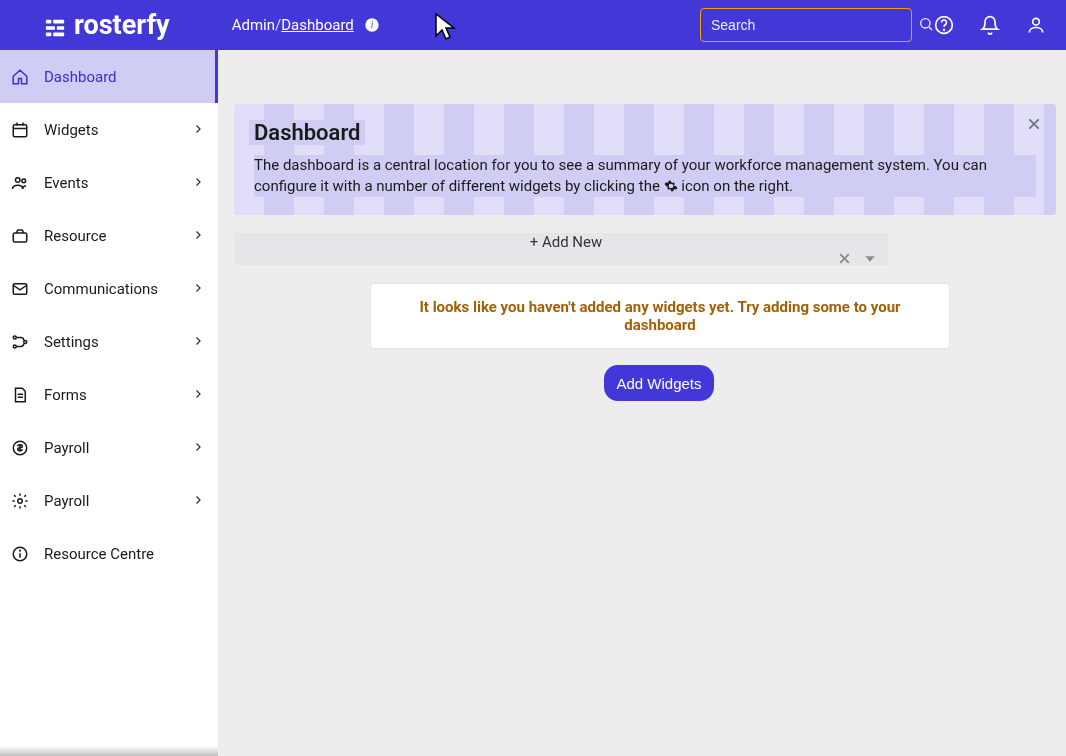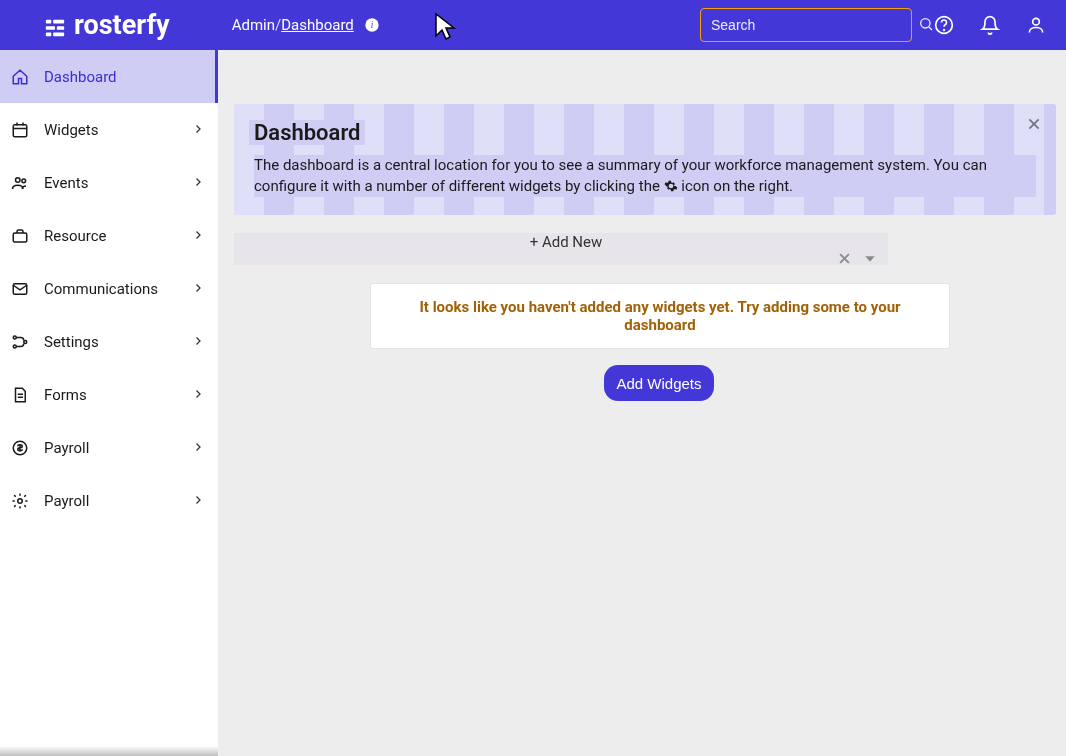--- a/index.html
+++ b/index.html
@@ -416,20 +416,30 @@
             <circle cx="12" cy="12" r="3"></circle>
             <path d="M12 2v3M12 19v3M4.2 4.2l2.1 2.1M17.7 17.7l2.1 2.1M2 12h3M19 12h3M4.2 19.8l2.1-2.1M17.7 6.3l2.1-2.1"></path>
           </svg>
       </span>
       <span>Payroll</span>
       <span class="chev"><svg width="12" height="12" viewBox="0 0 24 24" fill="none" stroke-width="2.5">
             <path d="M9 5l7 7-7 7"></path>
           </svg></span>
     </div>
 
+    <div class="nav-item">
+      <span class="nav-icon">
+        <svg width="18" height="18" viewBox="0 0 24 24" fill="none" stroke-width="2">
+            <circle cx="12" cy="12" r="9"></circle>
+            <line x1="12" y1="11" x2="12" y2="17"></line>
+            <circle cx="12" cy="7.5" r="0.5" fill="currentColor"></circle>
+          </svg>
+      </span>
+      <span>Resource Centre</span>
+    </div>
 
   </div>
 
   <div class="main">
 
     <div class="info-banner">
       <span class="close-x">
         <svg width="16" height="16" viewBox="0 0 24 24" stroke="currentColor" stroke-width="2.5">
             <line x1="5" y1="5" x2="19" y2="19"></line>
             <line x1="19" y1="5" x2="5" y2="19"></line>

